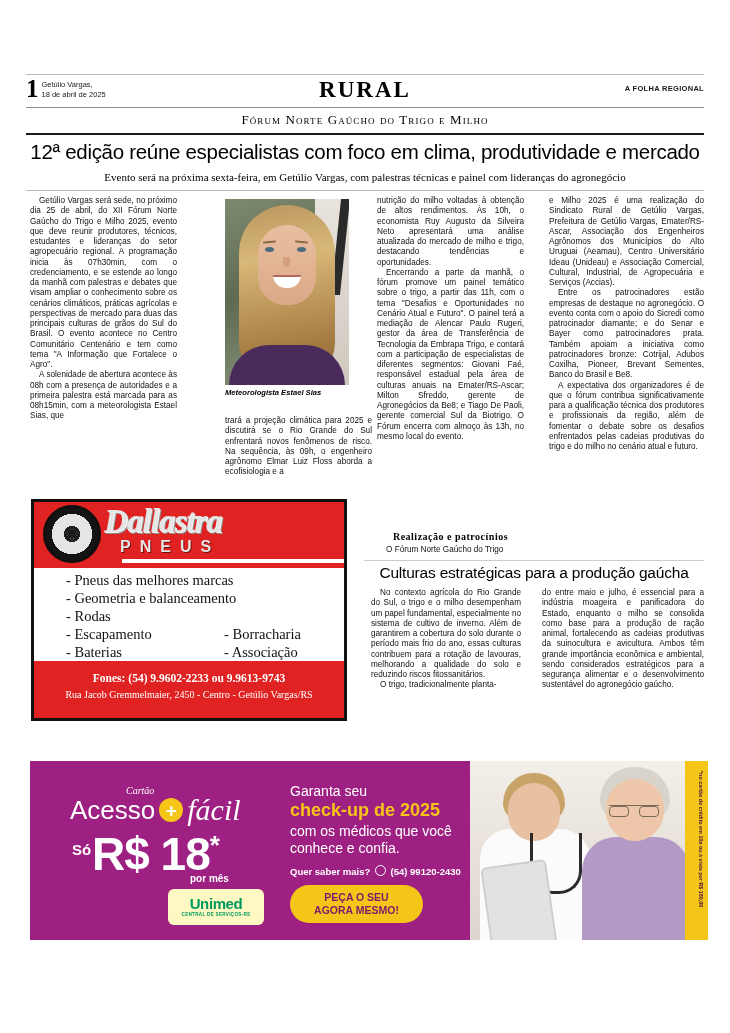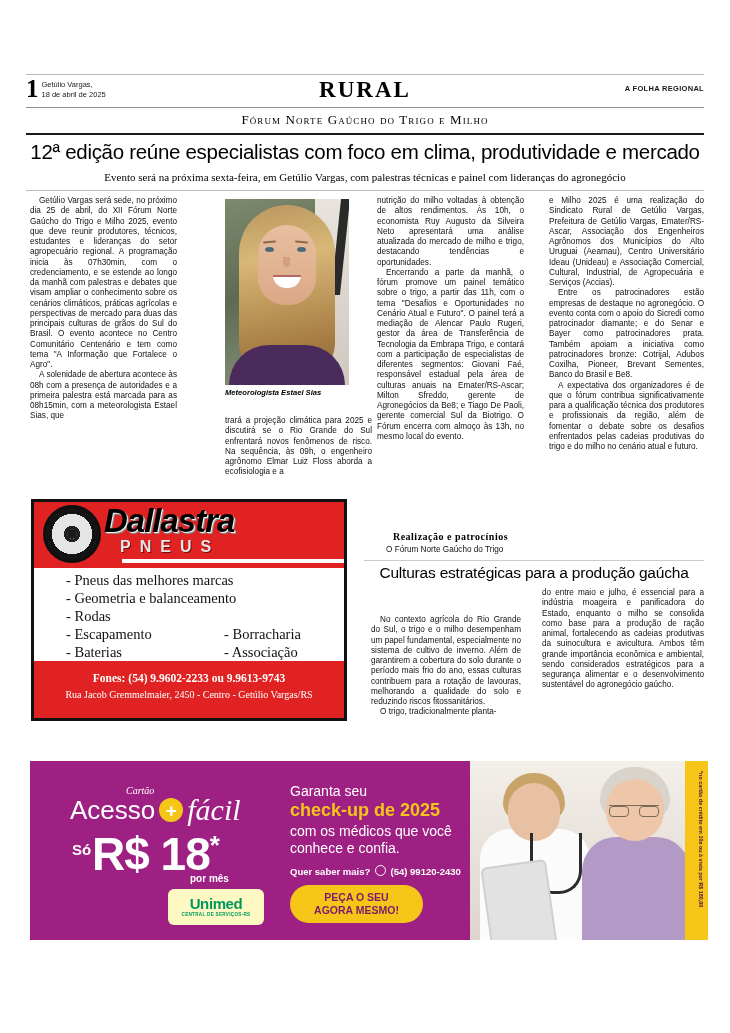--- a/index.html
+++ b/index.html
@@ -133,23 +133,23 @@
     position:absolute;left:31px;top:499px;width:316px;height:222px;
     border:3px solid #111;box-sizing:border-box;background:#fff;
   }
   .dl-top{position:absolute;left:0;top:0;width:100%;height:66px;background:#e02322;overflow:hidden;}
   .dl-wheel{position:absolute;left:9px;top:3px;width:58px;height:58px;border-radius:50%;
       background:radial-gradient(circle at 50% 50%, #cfcfcf 0 13%, #202020 13% 22%, #e5e5e5 22% 55%, #141414 55% 100%);
       border:3px solid #101010;box-sizing:border-box;}
   .dl-wheel:after{content:"";position:absolute;left:50%;top:50%;width:10px;height:10px;margin:-5px 0 0 -5px;border-radius:50%;background:#1b1b1b;}
   .dl-name{
     position:absolute;left:70px;top:2px;width:244px;
-    font-family:Liberation Sans, sans-serif;
+    font-family:Liberation Serif, serif;
     font-style:italic;font-weight:bold;font-size:33px;line-height:34px;
-    color:#000000;letter-spacing:-1px;
+    color:#e5e5e5;letter-spacing:-1px;
     text-shadow:1px 1px 0 #f2f2f2, 2px 2px 0 #8d8d8d;
   }
   .dl-sub{
     position:absolute;left:86px;top:36px;width:228px;
     font-weight:bold;font-size:16px;letter-spacing:9px;color:#e5e5e5;
     text-shadow:1px 1px 0 #6d0d0d;
   }
   .dl-underline{position:absolute;left:88px;top:57px;width:222px;height:4px;background:#fff;}
   .dl-mid{position:absolute;left:0;top:66px;width:100%;height:93px;background:#fff;}
   .dl-list{
@@ -171,21 +171,21 @@
     position:absolute;left:377px;top:531px;width:147px;text-align:center;
     font-family:"Liberation Serif", serif;font-weight:bold;font-size:10px;letter-spacing:.5px;
   }
   #col3b{left:377px;top:545px;width:147px;}
 
   .sub-headline{
     position:absolute;left:364px;top:563px;width:340px;text-align:center;
     font-size:15.5px;line-height:19px;letter-spacing:-.2px;
   }
   .sub-rule{position:absolute;left:364px;top:560px;width:340px;height:1px;background:#ccc;}
-  #col5{left:371px;top:588px;width:150px;margin-top:27px;}
+  #col5{left:371px;top:588px;width:150px;}
   #col6{left:542px;top:588px;width:162px;}
 
   
   .ad-unimed{
     position:absolute;left:30px;top:761px;width:678px;height:179px;
     background:#9e2082;overflow:hidden;
   }
   .un-left{position:absolute;left:0;top:0;width:250px;height:100%;}
   .un-cartao{
     position:absolute;left:96px;top:24px;

